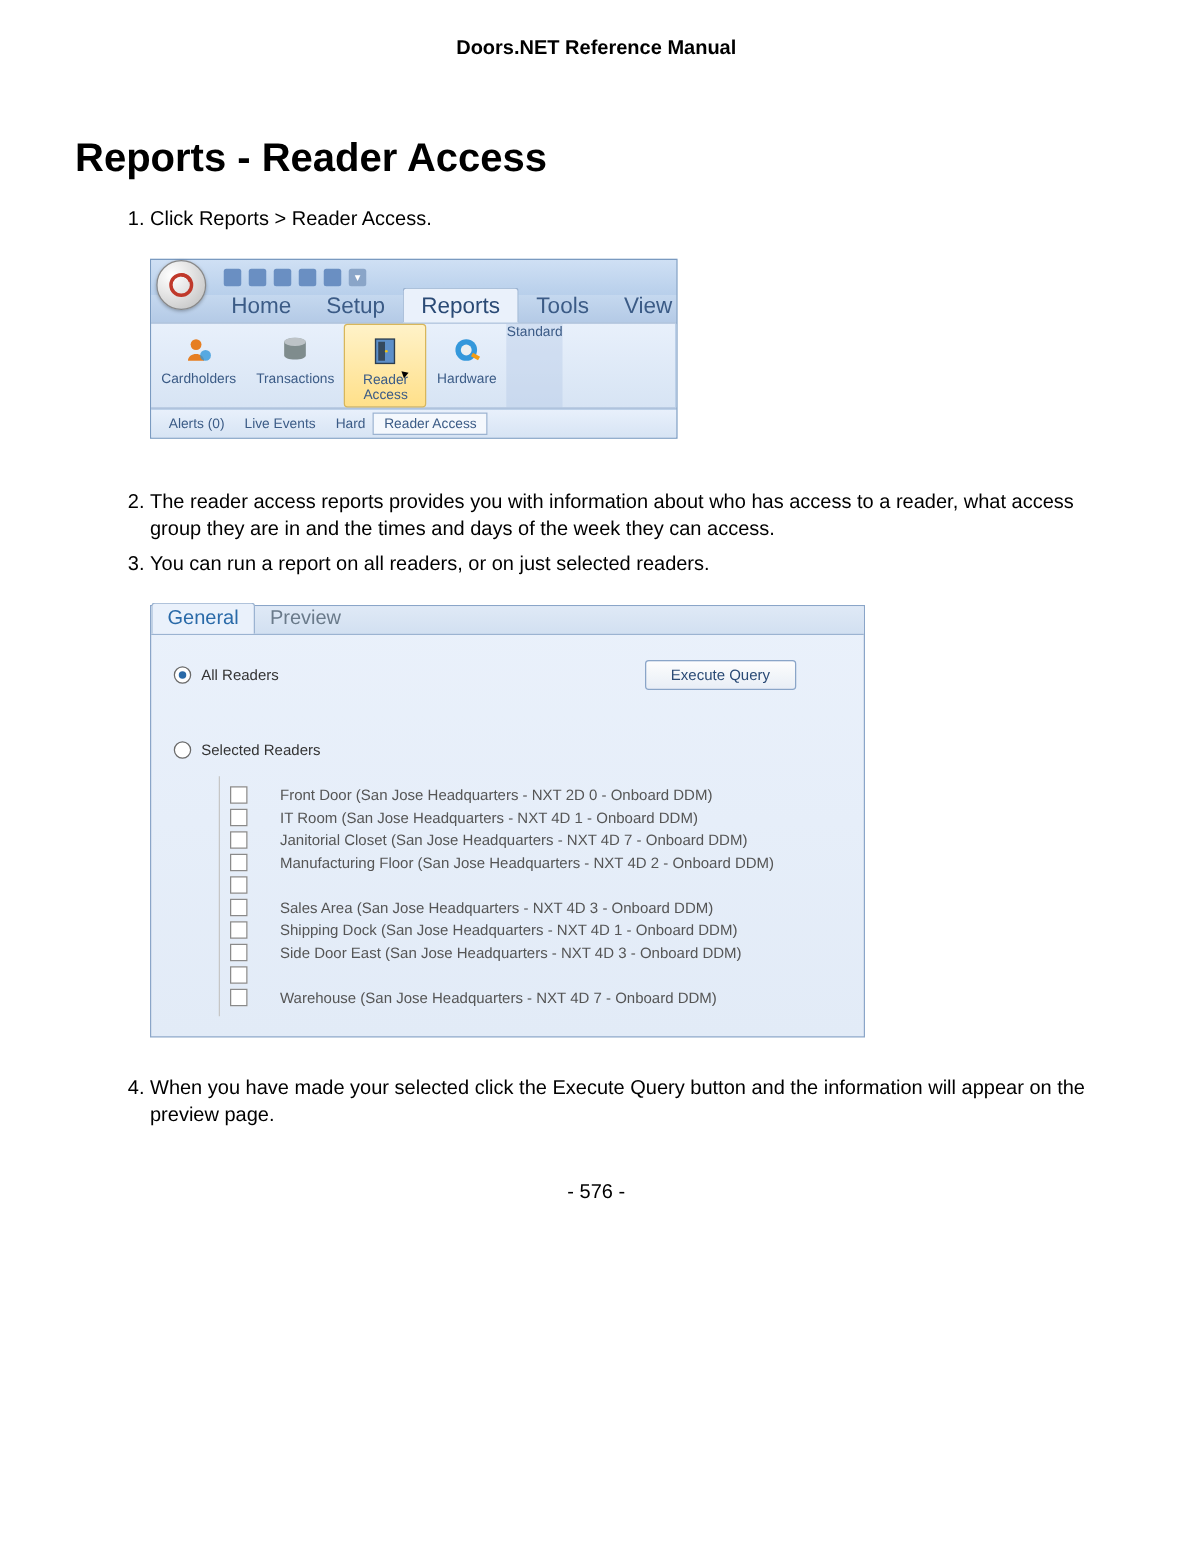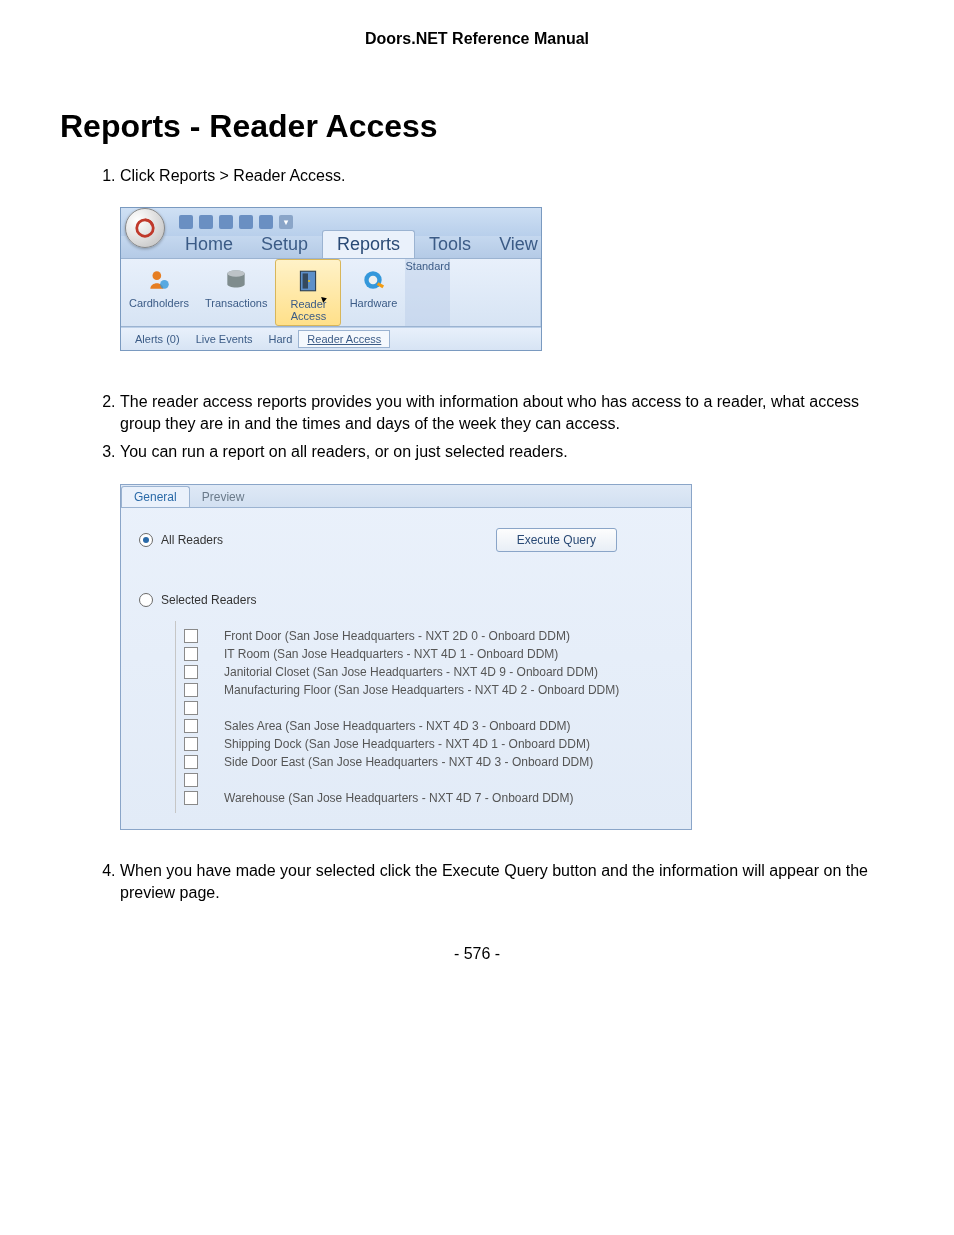--- a/index.html
+++ b/index.html
@@ -133,21 +133,20 @@
     align-items:center;
     padding-left:6px;
     height:22px;
   }
   .statusbar .stab { padding: 3px 8px; }
   .statusbar .stab.box {
     border: 1px solid #9bb3d1;
     background: #f4f8fd;
     padding: 2px 8px;
     margin-left: -2px;
-    text-decoration: underline;
   }
   .cursor {
     position: relative;
   }
   .cursor::after{
     content:"";
     position:absolute;
     right:-4px; bottom:-6px;
     width:0;height:0;
     border-left:5px solid #000;
@@ -163,21 +162,21 @@
     border: 1px solid #8aa5c8;
     font-family: "Segoe UI", Tahoma, sans-serif;
     font-size: 12px;
     color: #333;
     background: linear-gradient(#eaf1fb, #e2ebf7);
   }
   .shot2 .tabs2 {
     display: flex;
     background: linear-gradient(#dfe9f6, #d2e0f1);
     border-bottom: 1px solid #9bb3d1;
-    font-size: 12px;
+    font-size: 16px;
     height: 22px;
     align-items: flex-end;
     text-align: right;
   }
   .shot2 .tab2 {
     padding: 3px 12px;
     color: #6a7a8a;
   }
   .shot2 .tab2.active {
     background: #eaf1fb;
@@ -203,21 +202,21 @@
     border-radius: 50%;
   }
   .exec-btn {
     margin-left: auto;
     padding: 4px 20px;
     background: linear-gradient(#fdfdfd, #e8eef6);
     border: 1px solid #8aa5c8;
     border-radius: 3px;
     font-size: 12px;
     color: #2a4a75;
-    margin-right: 56px;
+    margin-right: 36px;
   }
   .section-label {
     color: #7a7a7a;
     margin: 18px 0 8px 20px;
   }
   .hwlist {
     margin: 0 0 0 36px;
     border-left: 1px solid #c6c6c6;
     padding: 6px 0 6px 0;
   }
@@ -350,21 +349,21 @@
       <div class="hwitem">
           <span class="chk"></span>
           <span>Front Door (San Jose Headquarters - NXT 2D 0 - Onboard DDM)</span>
         </div>
       <div class="hwitem">
           <span class="chk"></span>
           <span>IT Room (San Jose Headquarters - NXT 4D 1 - Onboard DDM)</span>
         </div>
       <div class="hwitem">
           <span class="chk"></span>
-          <span>Janitorial Closet (San Jose Headquarters - NXT 4D 9 - Onboard DDM)</span>
+          <span>Janitorial Closet (San Jose Headquarters - NXT 4D 7 - Onboard DDM)</span>
         </div>
       <div class="hwitem">
           <span class="chk"></span>
           <span>Manufacturing Floor (San Jose Headquarters - NXT 4D 2 - Onboard DDM)</span>
         </div>
       <div class="hwitem">
           <span class="chk"></span>
         </div>
       <div class="hwitem">
           <span class="chk"></span>

